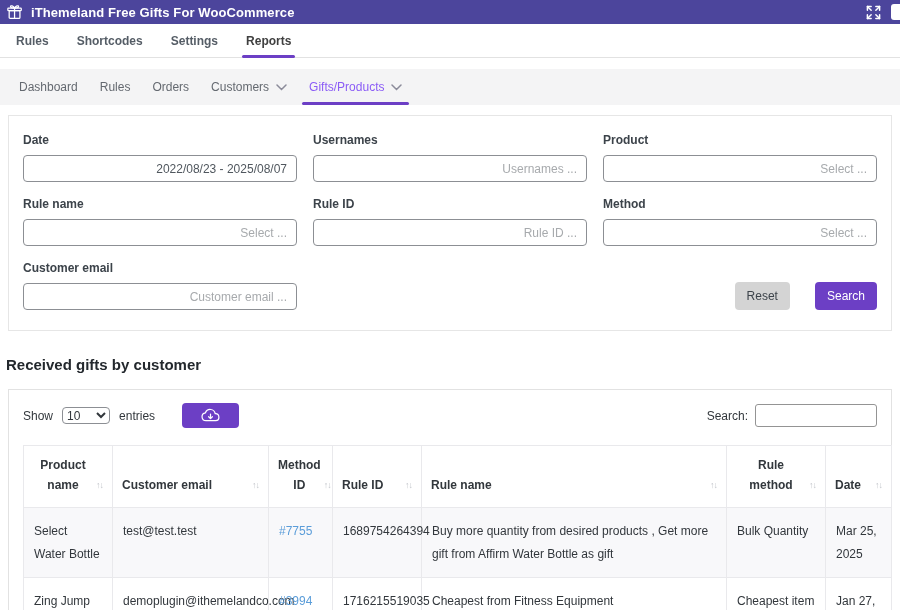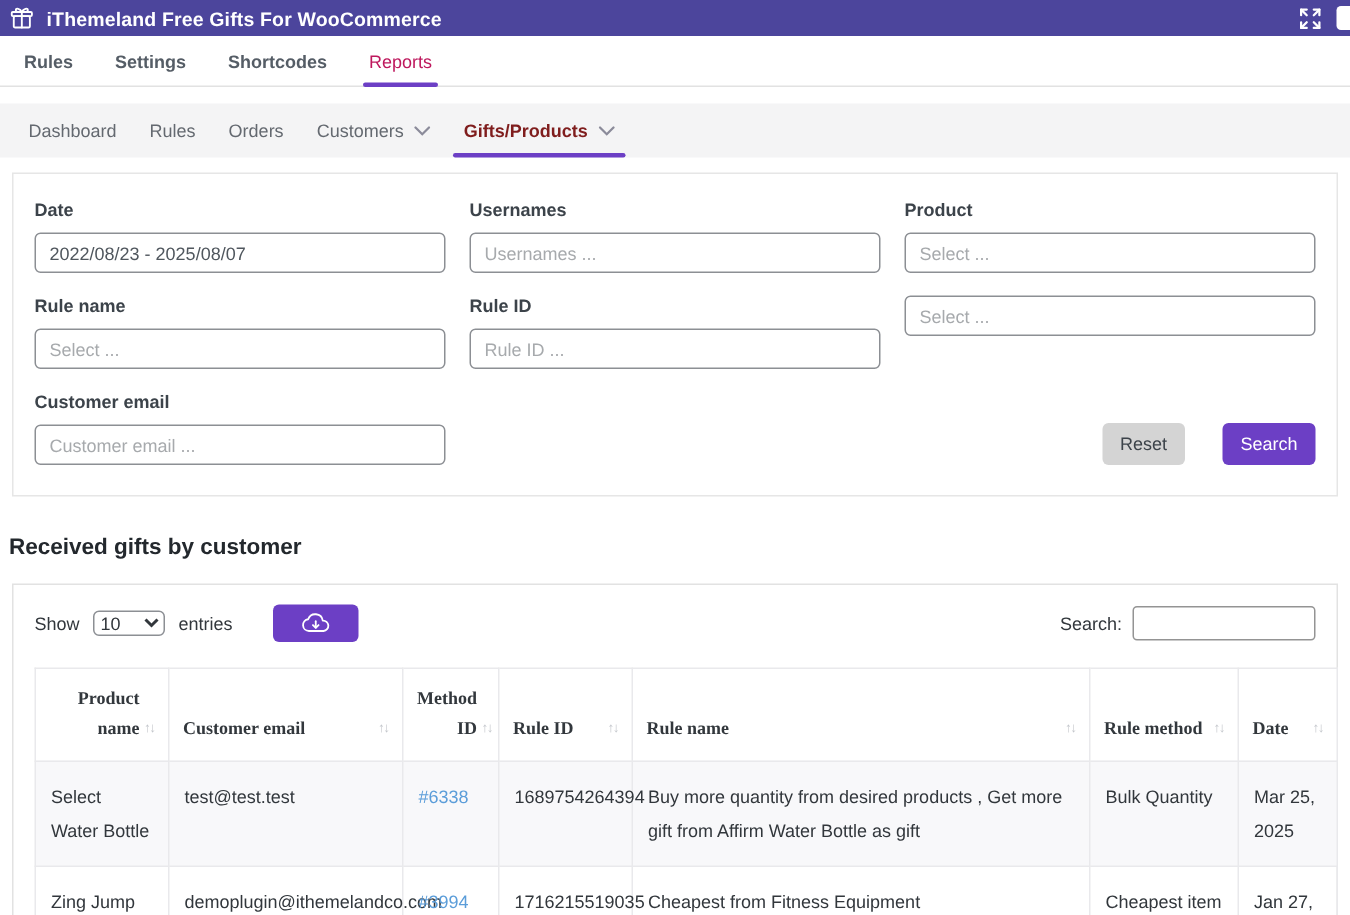--- a/index.html
+++ b/index.html
@@ -13,55 +13,55 @@
   
   .topbar { height:24px; background:#4c459c; display:flex; align-items:center; padding:0 0 0 6px; color:#fff;justify-content:flex-end; }
   .topbar-title { font-size:13px; font-weight:bold; margin-left:7px; letter-spacing:.1px; }
   .topbar-right { margin-left:auto; display:flex; align-items:center; }
   .fs-icon { width:15px; height:15px; display:block; margin-right:10px; cursor:pointer; }
   .edge-box { width:9px; height:16px; background:#fff; border-radius:3px 0 0 3px; }
 
   
   .mainnav { display:flex; border-bottom:1px solid #e2e2e2; padding:0 2px; background:#fff; }
   .mainnav-item { padding:10px 14px 9px; font-size:12px; font-weight:600; color:#555d66; cursor:pointer; position:relative; }
-  .mainnav-item.active { color:#be185d; font-weight:400; }
+  .mainnav-item.active { color:#404040; font-weight:700; }
   .mainnav-item.active::after { content:""; position:absolute; left:10px; right:10px; bottom:-1px; height:3px; background:#6c3fc5; border-radius:2px; }
 
   
   .subnav { margin-top:11px; background:#f4f4f5; display:flex; padding:0 8px; }
   .subnav-item { padding:11px 11px; font-size:12px; color:#646970; cursor:pointer; position:relative; display:flex; align-items:center; gap:7px; }
-  .subnav-item.active { color:#7f1d1d; font-weight:700; }
+  .subnav-item.active { color:#8b5cf6; font-weight:400; }
   .subnav-item.active::after { content:""; position:absolute; left:4px; right:4px; bottom:0; height:3px; background:#6c3fc5; border-radius:2px; }
   .chev { width:11px; height:7px; display:block; margin-top:1px; }
 
   
   .filter-panel { margin:10px 8px 0; border:1px solid #e6e6e6; padding:17px 14px 20px; background:#fff; }
   .filter-grid { display:grid; grid-template-columns:1fr 1fr 1fr; column-gap:16px; row-gap:15px; }
   .field label { display:block; font-size:12px; font-weight:700; color:#3c434a; margin-bottom:8px; }
-  .field input { width:100%; height:27px; border:1px solid #8c8f94; border-radius:4px; padding:0 9px; font-size:12px; color:#50575e; background:#fff; outline:none; }
+  .field input { width:100%; height:27px; border:1px solid #8c8f94; border-radius:4px; padding:0 9px; font-size:12px; color:#50575e; background:#fff; outline:none;text-align:right; }
   .field input::placeholder { color:#a7aaad; }
   .actions { display:flex; gap:25px; justify-content:flex-end; align-items:flex-end; }
   .btn { border:none; border-radius:4px; padding:7px 12px; font-size:12px; cursor:pointer; font-family:inherit; }
   .btn-reset { background:#d4d4d4; color:#3c434a; }
   .btn-search { background:#6c3fc5; color:#fff; }
 
   
   .section-title { font-size:15px; font-weight:700; color:#23282d; margin:25px 6px 16px; }
 
   
   .table-card { margin:0 8px; border:1px solid #e2e2e2; padding:13px 14px 0; background:#fff; }
   .controls { display:flex; align-items:center; font-size:12px; color:#32373c; }
   .page-length { margin:0 9px; height:17px; width:48px; border:1px solid #8c8f94; border-radius:4px; font-size:12px; color:#32373c; background:#fff; font-family:inherit; }
   .export-btn { margin-left:27px; width:57px; height:25px; background:#6c3fc5; border:none; border-radius:4px; display:flex; align-items:center; justify-content:center; cursor:pointer; }
   .search-wrap { margin-left:auto; display:flex; align-items:center; gap:7px; }
   .search-input { width:122px; height:23px; border:1px solid #949494; border-radius:3px; padding:0 6px; font-size:12px; outline:none; }
 
   table { width:100%; border-collapse:collapse; margin-top:17px; font-size:12px; color:#32373c; table-layout:fixed; }
   th, td { border:1px solid #e9e9ec; }
-  th { text-align:right; font-weight:700; padding:9px 9px 11px; vertical-align:bottom; background:#fff;font-family:Liberation Serif, serif; }
+  th { text-align:center; font-weight:700; padding:9px 9px 11px; vertical-align:bottom; background:#fff; }
   .th-inner { display:flex; justify-content:space-between; align-items:flex-end; gap:3px; line-height:1.7; }
   .sort-icon { color:#c3c6cb; font-size:9px; letter-spacing:-1px; white-space:nowrap; flex:none; padding-bottom:2px; }
   td { padding:12px 10px; vertical-align:top; line-height:1.9; }
   tr.odd td { background:#f8f8fa; }
   .order-link { color:#5b9dd9; text-decoration:none; cursor:pointer; }
 </style>
 </head>
 <body>
 
 <div class="topbar">
@@ -84,22 +84,22 @@
         <line x1="1.5" y1="14.5" x2="5.5" y2="10.5"></line>
       <path d="M14.5 10.5v4h-4"></path>
         <line x1="14.5" y1="14.5" x2="10.5" y2="10.5"></line>
     </svg>
     <span class="edge-box"></span>
   </div>
 </div>
 
 <div class="mainnav">
   <div class="mainnav-item">Rules</div>
+  <div class="mainnav-item">Shortcodes</div>
   <div class="mainnav-item">Settings</div>
-  <div class="mainnav-item">Shortcodes</div>
   <div class="mainnav-item active">Reports</div>
 </div>
 
 <div class="subnav">
   <div class="subnav-item">
       <span>Dashboard</span>
     </div>
   <div class="subnav-item">
       <span>Rules</span>
     </div>
@@ -136,20 +136,21 @@
     </div>
     <div class="field">
       <label>Rule name</label>
       <input type="text" placeholder="Select ..." style="">
     </div>
     <div class="field">
       <label>Rule ID</label>
       <input type="text" placeholder="Rule ID ..." style="">
     </div>
     <div class="field">
+      <label>Method</label>
       <input type="text" placeholder="Select ..." style="">
     </div>
     <div class="field">
       <label>Customer email</label>
       <input type="text" placeholder="Customer email ..." style="">
     </div>
     <div></div>
     <div class="actions">
       <button class="btn btn-reset">Reset</button>
       <button class="btn btn-search">Search</button>
@@ -233,21 +234,21 @@
               <span>Date</span>
               <span class="sort-icon">↑↓</span>
             </div>
           </th>
       </tr>
     </thead>
     <tbody>
       <tr class="odd">
         <td>Select Water Bottle</td>
         <td>test@test.test</td>
-        <td><a class="order-link">#6338</a></td>
+        <td><a class="order-link">#7755</a></td>
         <td>1689754264394</td>
         <td>Buy more quantity from desired products , Get more gift from Affirm Water Bottle as gift</td>
         <td>Bulk Quantity</td>
         <td>Mar 25, 2025</td>
       </tr>
       <tr>
         <td>Zing Jump Rope</td>
         <td>demoplugin@ithemelandco.com</td>
         <td><a class="order-link">#3994</a></td>
         <td>1716215519035</td>

